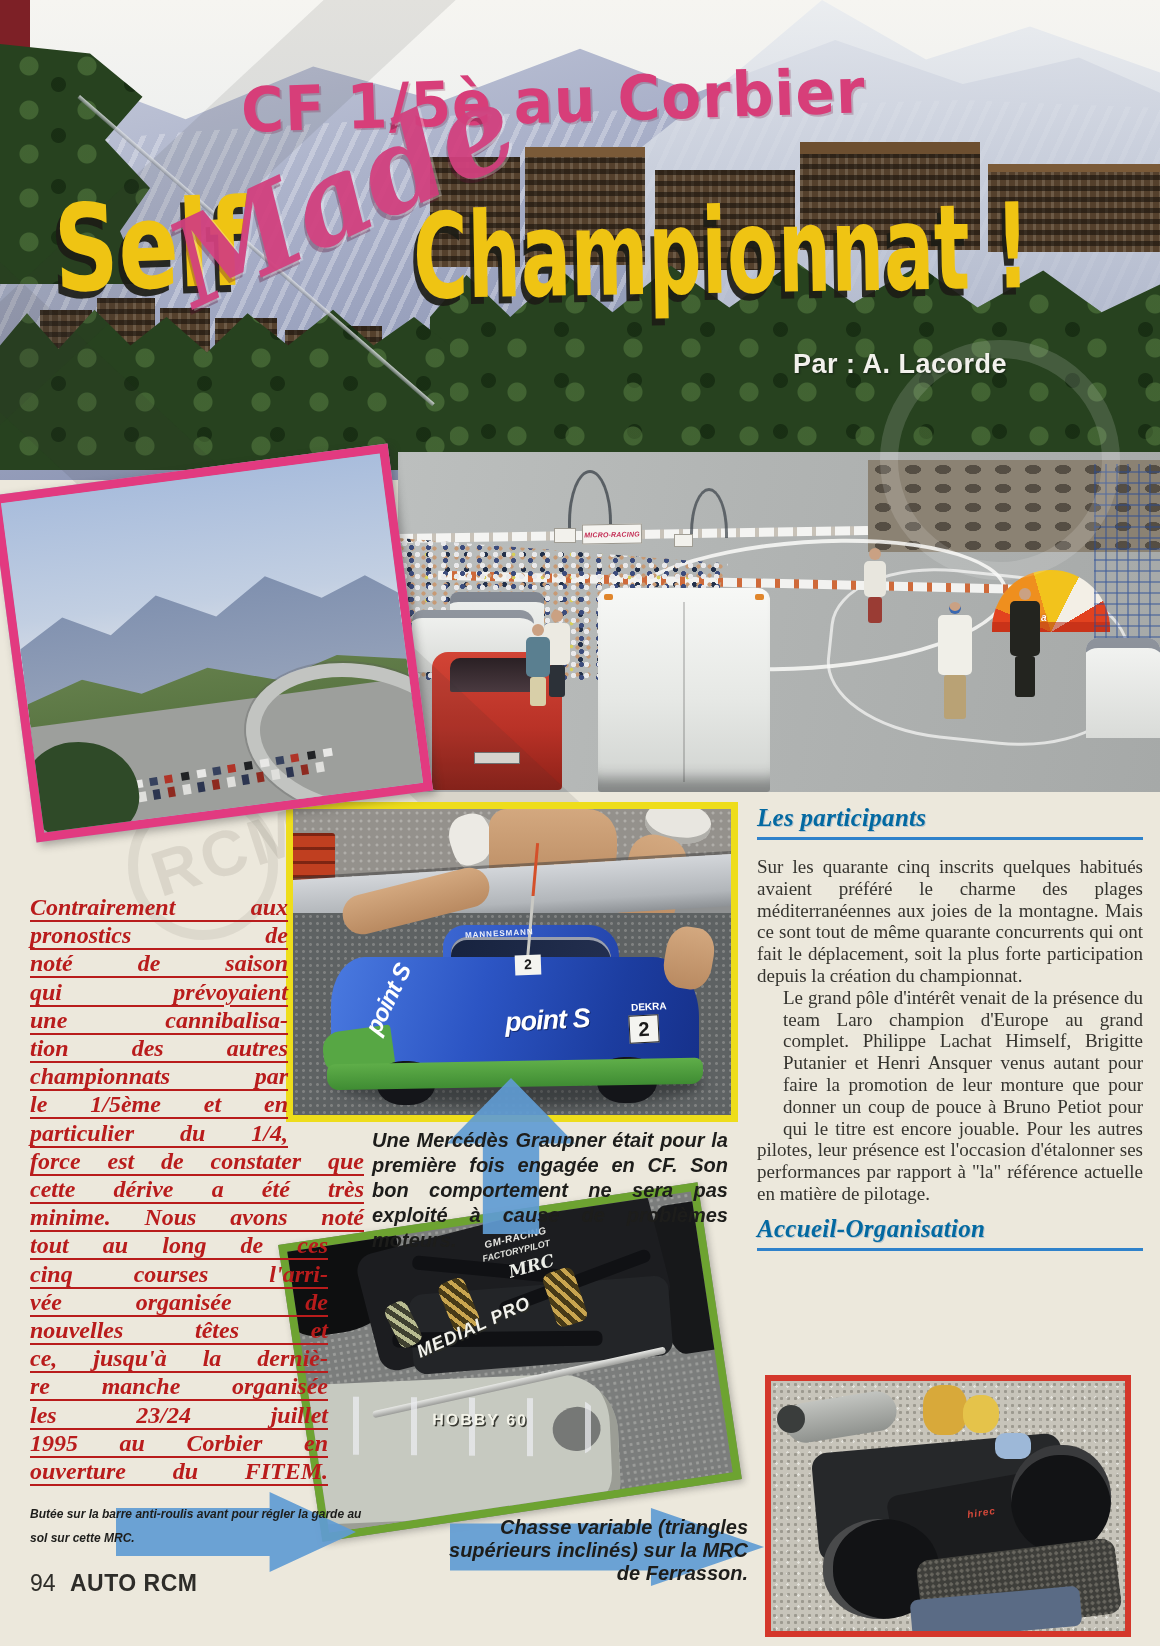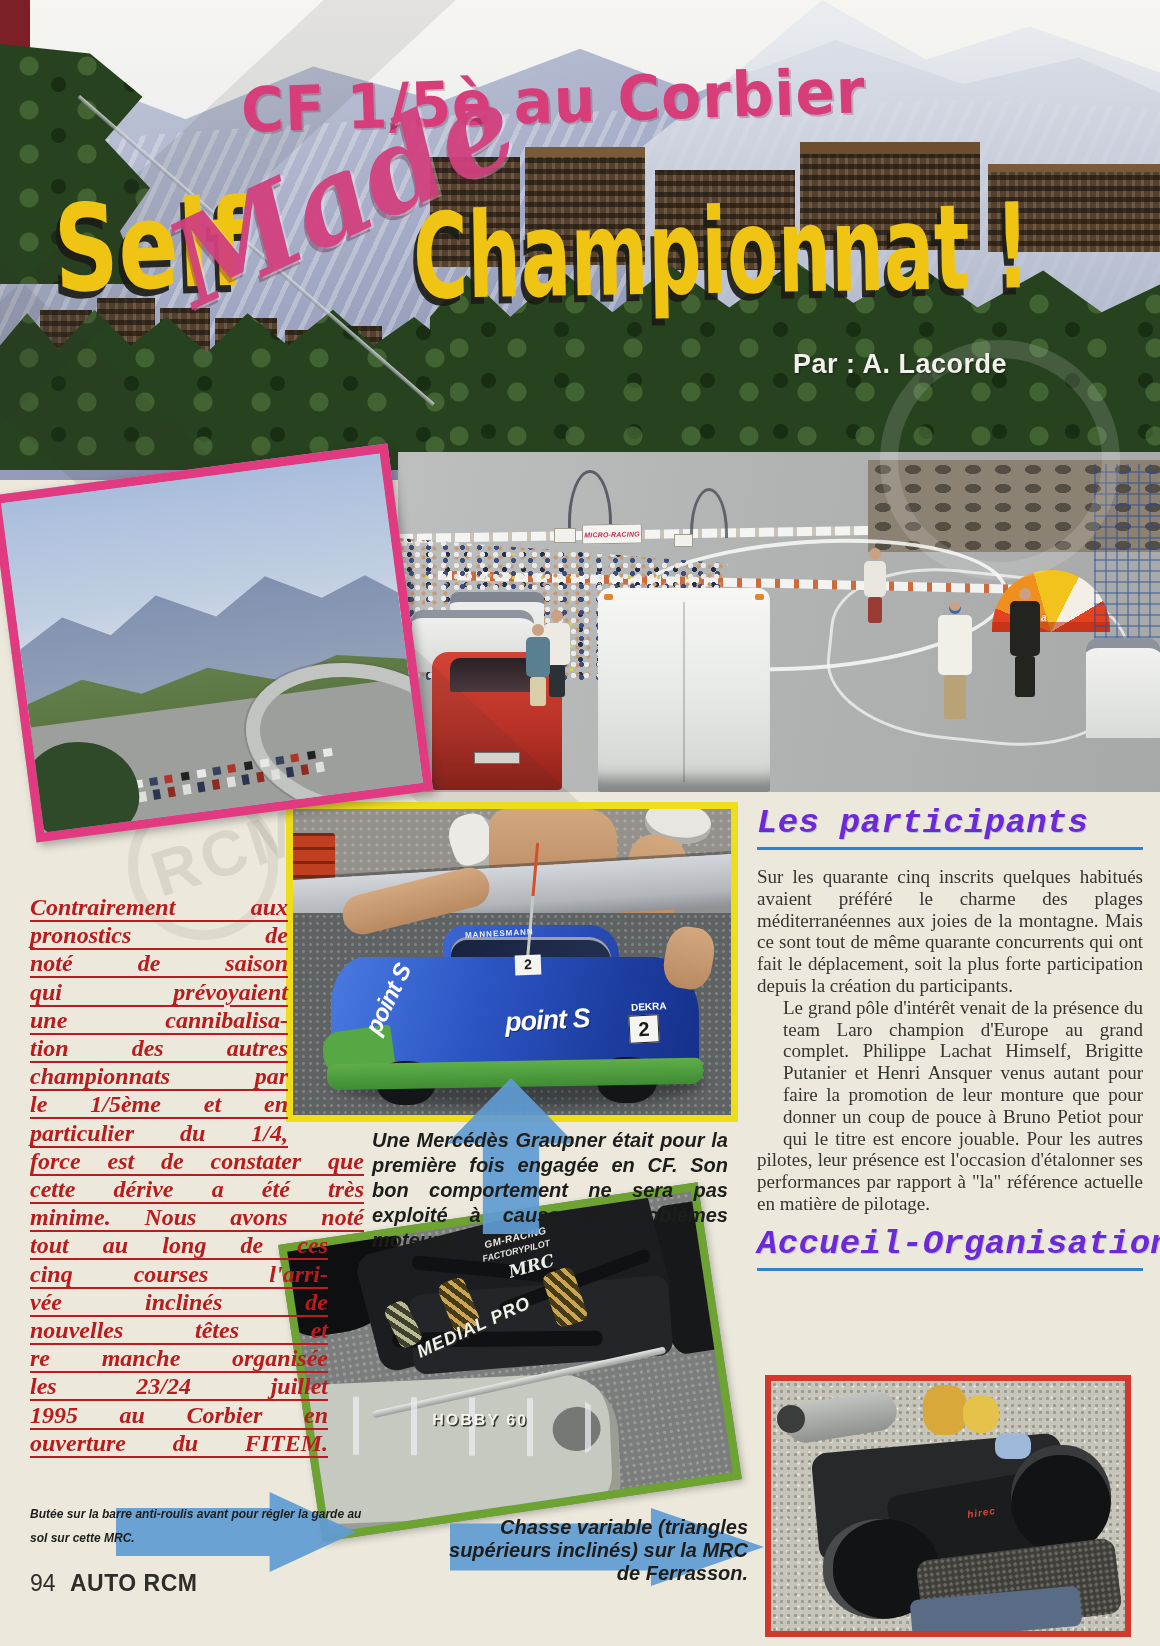--- a/index.html
+++ b/index.html
@@ -296,22 +296,22 @@
   .arrow { position:absolute; background:#5f9bd3; z-index:5; opacity:.92; }
   #arrow-up { left:447px; top:1078px; width:128px; height:156px;
     clip-path:polygon(50% 0%, 100% 42%, 72% 42%, 72% 100%, 28% 100%, 28% 42%, 0% 42%); }
   #arrow-butee { left:116px; top:1492px; width:240px; height:80px;
     clip-path:polygon(0% 20%, 64% 20%, 64% 0%, 100% 50%, 64% 100%, 64% 80%, 0% 80%); }
   #arrow-chasse { left:450px; top:1508px; width:314px; height:78px;
     clip-path:polygon(0% 20%, 64% 20%, 64% 0%, 100% 50%, 64% 100%, 64% 80%, 0% 80%); }
 
   
   #right-col { position:absolute; left:757px; top:804px; width:386px; z-index:4; }
-  .sec-heading { font-family:Liberation Mono, monospace; font-weight:bold; font-style:italic;
-    font-size:34px; color:#6d28d9; letter-spacing:.3px; white-space:nowrap;
+  .sec-heading { font-family:Liberation Serif, serif; font-weight:bold; font-style:italic;
+    font-size:25px; color:#0369a1; letter-spacing:.3px; white-space:nowrap;
     text-shadow:1px 1px 0 rgba(30,90,160,.25); }
   .sec-rule { height:3px; background:#2f82cb; margin-top:5px; }
   .body-text { font-family:"Liberation Serif", serif; font-size:19px; line-height:21.8px;
     color:#35342f; text-align:justify; }
   #para1 { margin-top:16px; }
   #para3 { margin-top:20px; }
   #heading2-wrap { margin-top:10px; }
   #indent-spacer { float:left; width:26px; height:131px; }
 
   
@@ -501,42 +501,43 @@
   <div class="intro-line">une cannibalisa-</div>
   <div class="intro-line">tion des autres</div>
   <div class="intro-line">championnats par</div>
   <div class="intro-line">le 1/5ème et en</div>
   <div class="intro-line">particulier du 1/4,</div>
   <div class="intro-line">force est de constater que</div>
   <div class="intro-line">cette dérive a été très</div>
   <div class="intro-line">minime. Nous avons noté</div>
   <div class="intro-line">tout au long de ces</div>
   <div class="intro-line">cinq courses l'arri-</div>
-  <div class="intro-line">vée inclinés de</div>
+  <div class="intro-line">vée organisée de</div>
   <div class="intro-line">nouvelles têtes et</div>
+  <div class="intro-line">ce, jusqu'à la derniè-</div>
   <div class="intro-line">re manche organisée</div>
   <div class="intro-line">les 23/24 juillet</div>
   <div class="intro-line">1995 au Corbier en</div>
   <div class="intro-line">ouverture du FITEM.</div>
 </div>
 
 <div id="arrow-up" class="arrow"></div>
 <div id="cap-mercedes" class="caption">Une Mercédès Graupner était pour la première fois engagée en CF. Son bon comportement ne sera pas exploité à cause de problèmes moteurs.</div>
 
 <div id="arrow-butee" class="arrow"></div>
 <div id="cap-butee" class="caption">Butée sur la barre anti-roulis avant pour régler la garde au sol sur cette MRC.</div>
 
 <div id="arrow-chasse" class="arrow"></div>
 <div id="cap-chasse" class="caption">Chasse variable (triangles supérieurs inclinés) sur la MRC de Ferrasson.</div>
 
 <div id="right-col">
   <div>
     <div class="sec-heading">Les participants</div>
     <div class="sec-rule"></div>
-    <p id="para1" class="body-text">Sur les quarante cinq inscrits quelques habitués avaient préféré le charme des plages méditerranéennes aux joies de la montagne. Mais ce sont tout de même quarante concurrents qui ont fait le déplacement, soit la plus forte participation depuis la création du participants.</p>
+    <p id="para1" class="body-text">Sur les quarante cinq inscrits quelques habitués avaient préféré le charme des plages méditerranéennes aux joies de la montagne. Mais ce sont tout de même quarante concurrents qui ont fait le déplacement, soit la plus forte participation depuis la création du championnat.</p>
     <div class="body-text">
       <div id="indent-spacer"></div>
       <span>Le grand pôle d'intérêt venait de la présence du team Laro champion d'Europe au grand complet. Philippe Lachat Himself, Brigitte Putanier et Henri Ansquer venus autant pour faire la promotion de leur monture que pour donner un coup de pouce à Bruno Petiot pour qui le titre est encore jouable. Pour les autres pilotes, leur présence est l'occasion d'étalonner ses performances par rapport à "la" référence actuelle en matière de pilotage.</span>
     </div>
   </div>
   <div id="heading2-wrap">
     <div class="sec-heading">Accueil-Organisation</div>
     <div class="sec-rule"></div>
   </div>
 </div>

